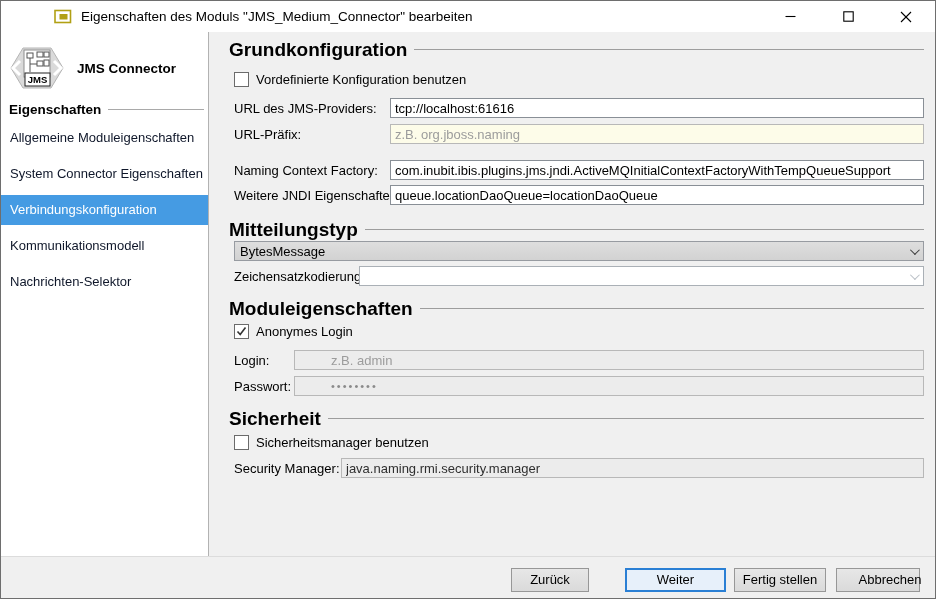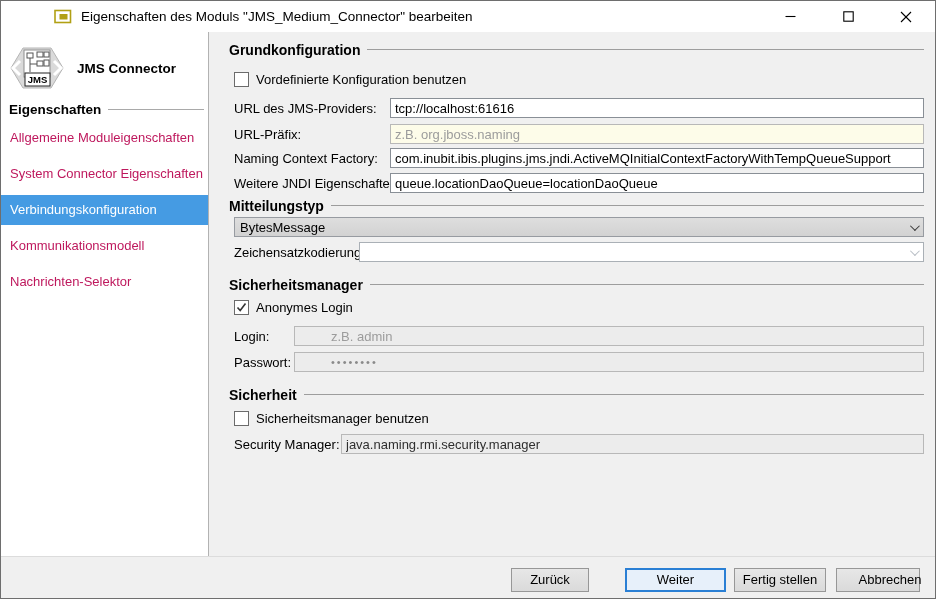--- a/index.html
+++ b/index.html
@@ -18,28 +18,28 @@
   
   .bodyrow { flex: 1 1 auto; display: flex; min-height: 0; }
   .sidebar { width: 208px; flex: 0 0 208px; background: #ffffff; border-right: 1px solid #b2b2b2; padding-top: 10px; }
   .module-head { display: flex; align-items: center; margin: 2px 4px 10px 7px; }
   .module-title { font-weight: bold; font-size: 13.5px; margin-left: 11px; }
   .side-sect { display: flex; align-items: center; margin: 10px 4px 2px 8px; }
   .side-sect .t { font-weight: bold; font-size: 13.5px; white-space: nowrap; }
   .side-sect .line { flex: 1; height: 1px; background: #a9a9a9; margin-left: 7px; }
   .nav { margin-top: 6px; }
   .nav-item { height: 30px; line-height: 30px; padding-left: 9px; white-space: nowrap;
-    margin-bottom: 6px; cursor: default; color: #be185d; }
+    margin-bottom: 6px; cursor: default; color: #0f172a; }
   .nav-item.selected { background: #459be3; color: #ffffff; }
 
   .main { flex: 1 1 auto; background: #f0f0f0; padding: 9px 11px 0 20px; overflow: hidden; }
 
   
   .sect { display: flex; align-items: center; height: 17px; }
-  .sect .t { font-weight: bold; font-size: 14px; white-space: nowrap; }
+  .sect .t { font-weight: bold; font-size: 19px; white-space: nowrap; }
   .sect .line { flex: 1; height: 1px; background: #9d9d9d; margin-left: 7px; }
 
   
   .cbrow { display: flex; align-items: center; margin-left: 5px; height: 16px; }
   .checkbox { width: 15px; height: 15px; background: #fff; border: 1px solid #6b6b6b;
     flex: 0 0 auto; display: flex; align-items: center; justify-content: center; }
   .cbrow .cblabel { margin-left: 7px; white-space: nowrap; }
 
   .frow { display: flex; align-items: center; margin-left: 5px; }
   .frow > label { flex: 0 0 auto; white-space: nowrap; }
@@ -60,21 +60,21 @@
     align-items: center; padding: 0 6px 0 5px; min-width: 0; gap: 44px; }
   .combo.filled { background: linear-gradient(#dedede, #d2d2d2); }
   .combo.empty { background: #ffffff; border-color: #aab0b6; }
   .combo .val { flex: 1; white-space: nowrap; overflow: hidden; }
   .chev { width: 7px; height: 7px; border-right: 1.6px solid #3a3a3a; border-bottom: 1.6px solid #3a3a3a;
     transform: rotate(45deg) translateY(-2px); flex: 0 0 auto; }
   .chev.light { border-color: #b9bfc6; }
 
   
   .mt13 { margin-top: 13px; } .mt11 { margin-top: 11px; } .mt6 { margin-top: 6px; }
-  .mt12 { margin-top: 4px; } .mt5 { margin-top: 5px; } .mt3 { margin-top: 3px; }
+  .mt12 { margin-top: 16px; } .mt5 { margin-top: 5px; } .mt3 { margin-top: 3px; }
   .mt14 { margin-top: 14px; } .mt7 { margin-top: 7px; } .mt8 { margin-top: 8px; }
 
   
   .footer { flex: 0 0 42px; background: #f0f0f0; border-top: 1px solid #dcdcdc;
     display: flex; align-items: center; justify-content: flex-end; padding: 4px 15px 0 0; }
   .btn { height: 24px; background: linear-gradient(#e7e7e7, #dadada); border: 1px solid #979797;
     font: 13px "Liberation Sans", "DejaVu Sans", sans-serif; display: flex; align-items: center;
     justify-content: center; cursor: default; }
   .btn-zurueck { width: 78px; margin-right: 36px; }
   .btn-weiter { width: 101px; margin-right: 8px; border: 2px solid #2a7fd4; background: #e7f0fa; }
@@ -194,21 +194,21 @@
 
       <div class="frow w125 mt5">
         <label>Zeichensatzkodierung:</label>
         <div class="combo empty">
           <span class="val"></span>
           <span class="chev light"></span>
         </div>
       </div>
 
       <div class="sect mt14">
-        <span class="t">Sicherheitsmanager</span>
+        <span class="t">Moduleigenschaften</span>
         <span class="line"></span>
       </div>
 
       <div class="cbrow mt6">
         <span class="checkbox">
           <svg width="11" height="11" viewBox="0 0 11 11">
             <polyline points="1.5,5.5 4.2,8.5 9.5,1.5" fill="none" stroke="#333" stroke-width="1.6"></polyline>
           </svg>
         </span>
         <span class="cblabel">Anonymes Login</span>

